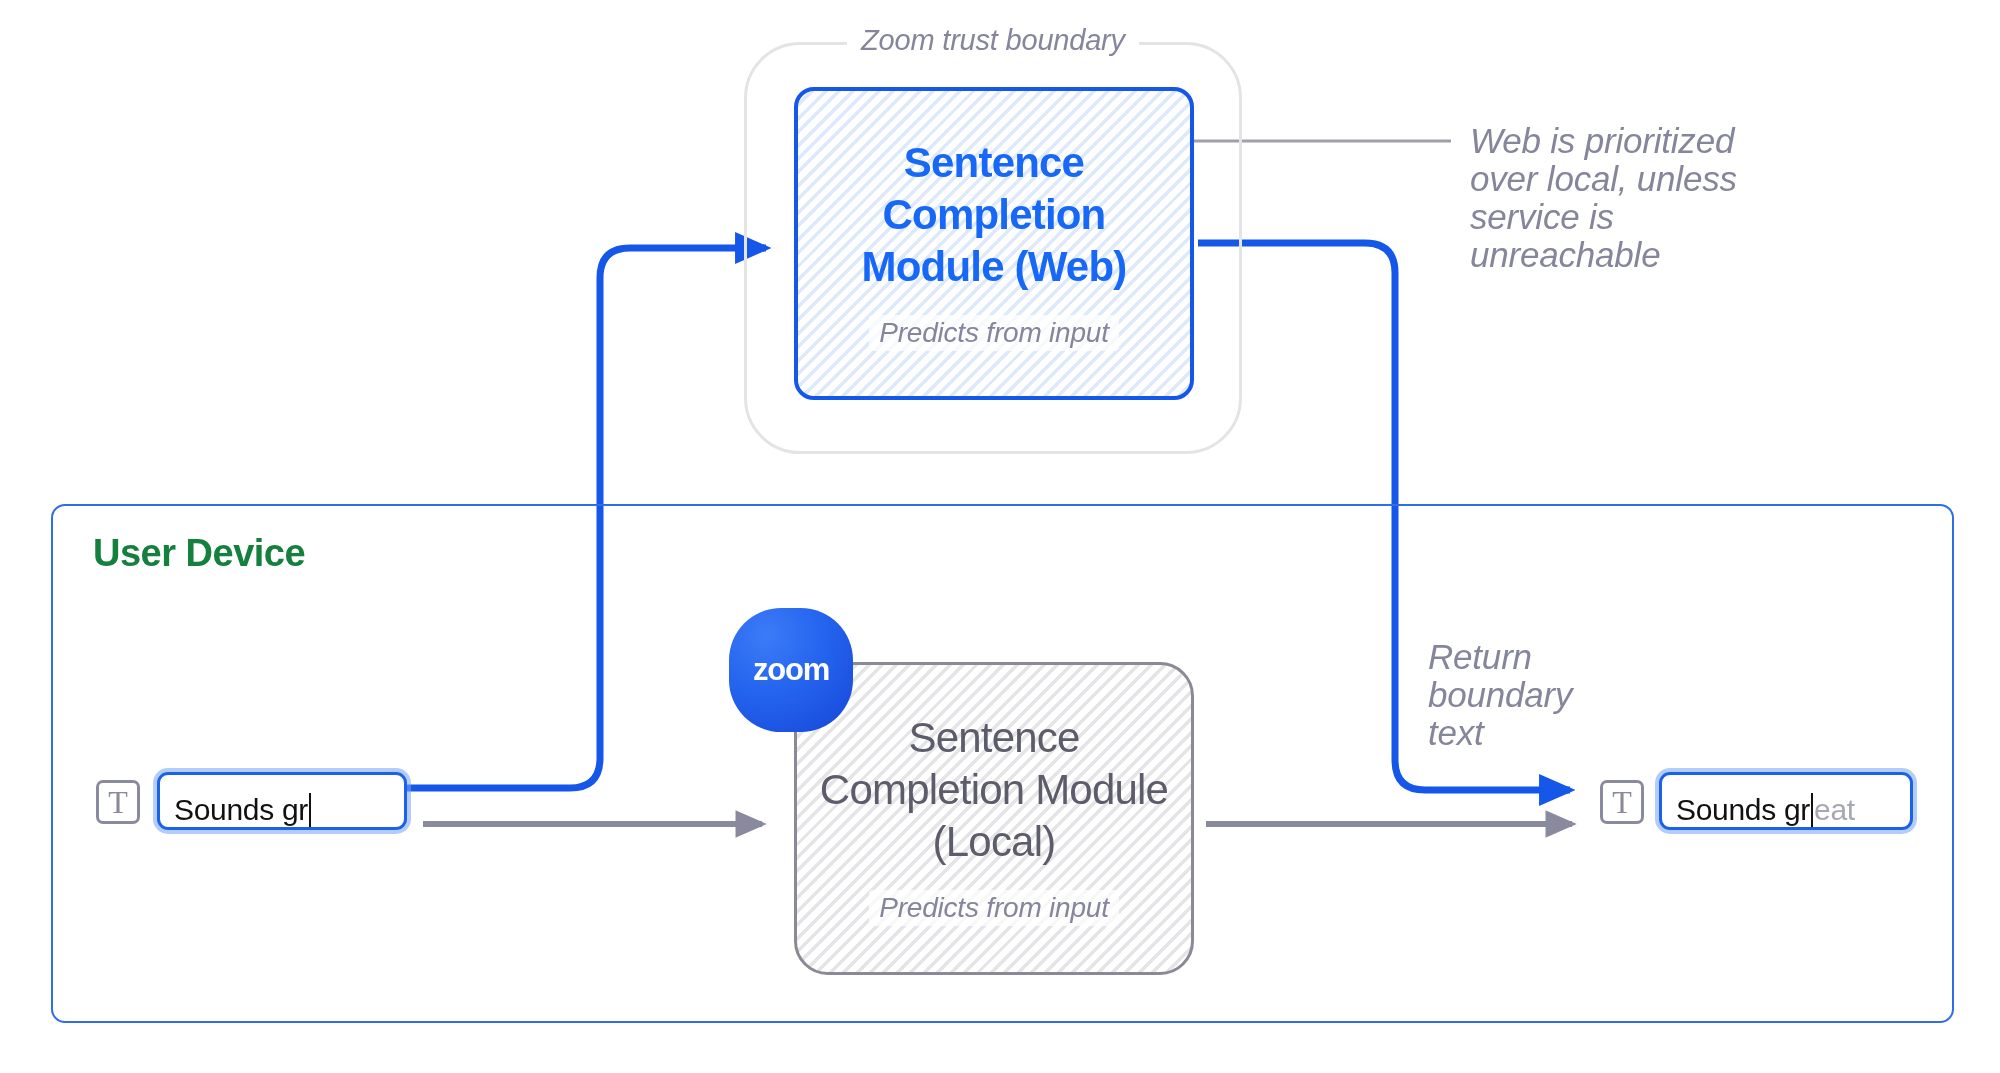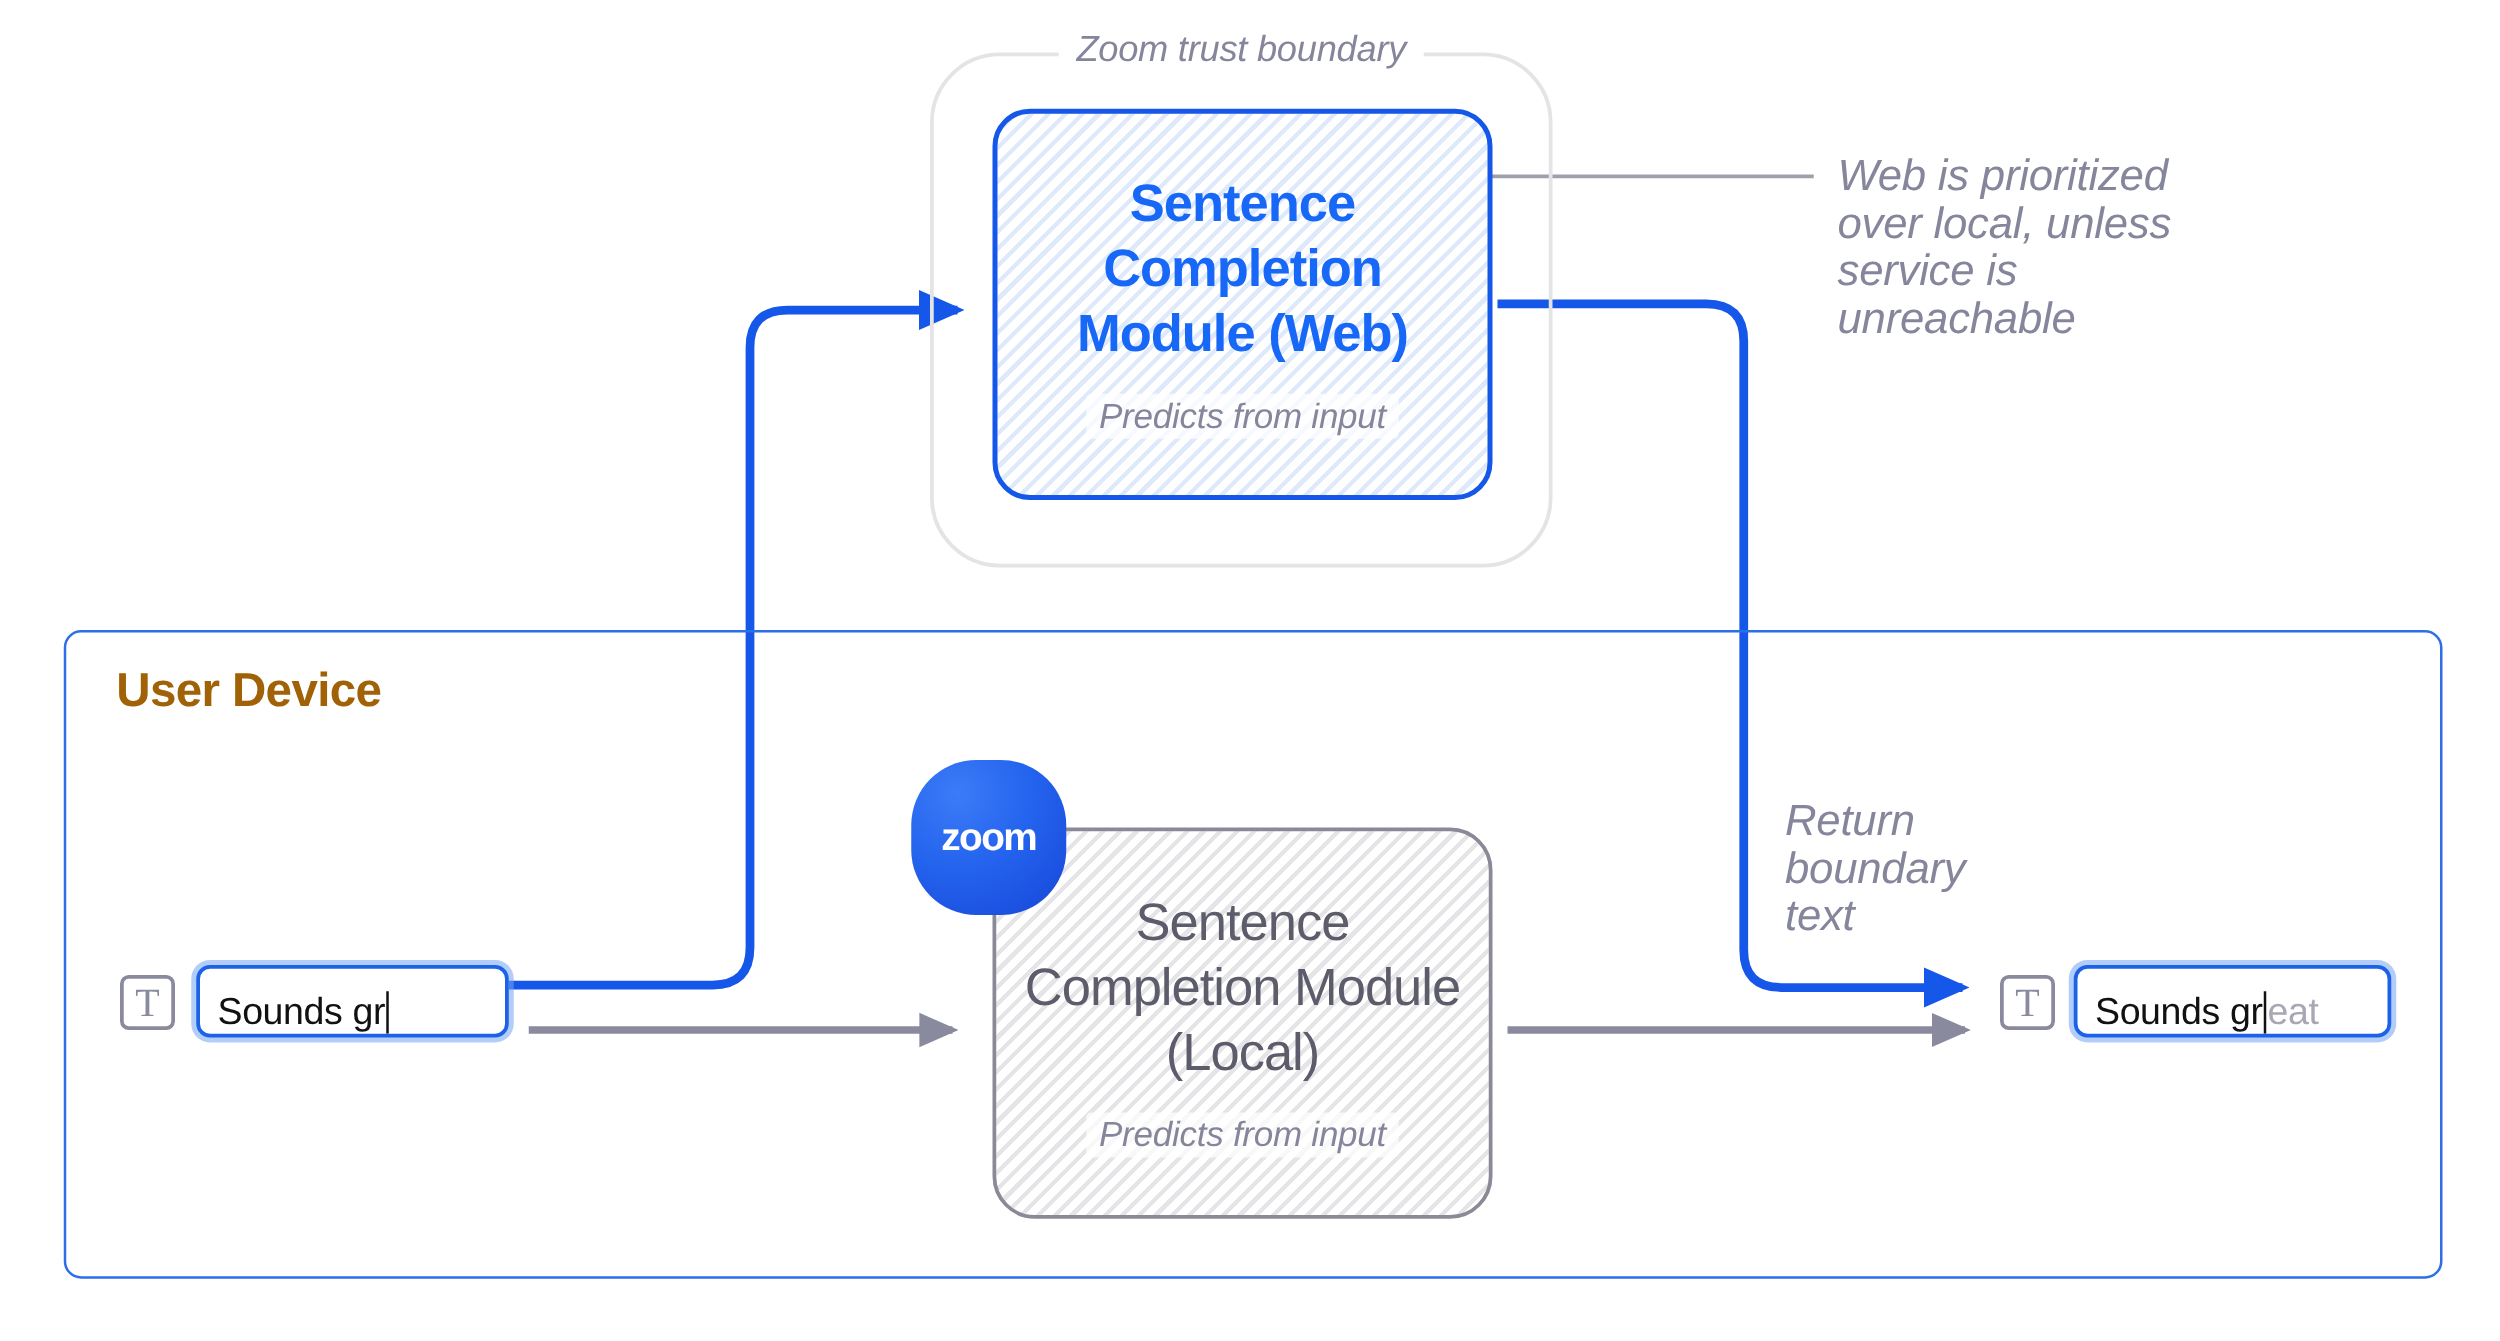--- a/index.html
+++ b/index.html
@@ -62,21 +62,21 @@
     flex-direction: column;
     align-items: center;
     justify-content: center;
   }
   .module-web {
     left: 794px;
     top: 87px;
     width: 400px;
     height: 313px;
     border: 4px solid #1557E8;
-    border-radius: 30px;
+    border-radius: 20px;
     background-color: #ffffff;
     background-image: repeating-linear-gradient(
       -45deg,
       #ffffff 0px, #ffffff 6px,
       #DEE9FC 6px, #DEE9FC 9.5px
     );
   }
   .module-local {
     left: 794px;
     top: 662px;
@@ -128,21 +128,21 @@
     border-radius: 14px;
     box-sizing: border-box;
     background: transparent;
   }
   .user-device-title {
     position: absolute;
     left: 93px;
     top: 532px;
     font-size: 38px;
     font-weight: 700;
-    color: #a16207;
+    color: #15803d;
     letter-spacing: -0.5px;
   }
 
   
   .t-icon {
     position: absolute;
     width: 44px;
     height: 44px;
     border: 3px solid #8A8A9E;
     border-radius: 7px;

